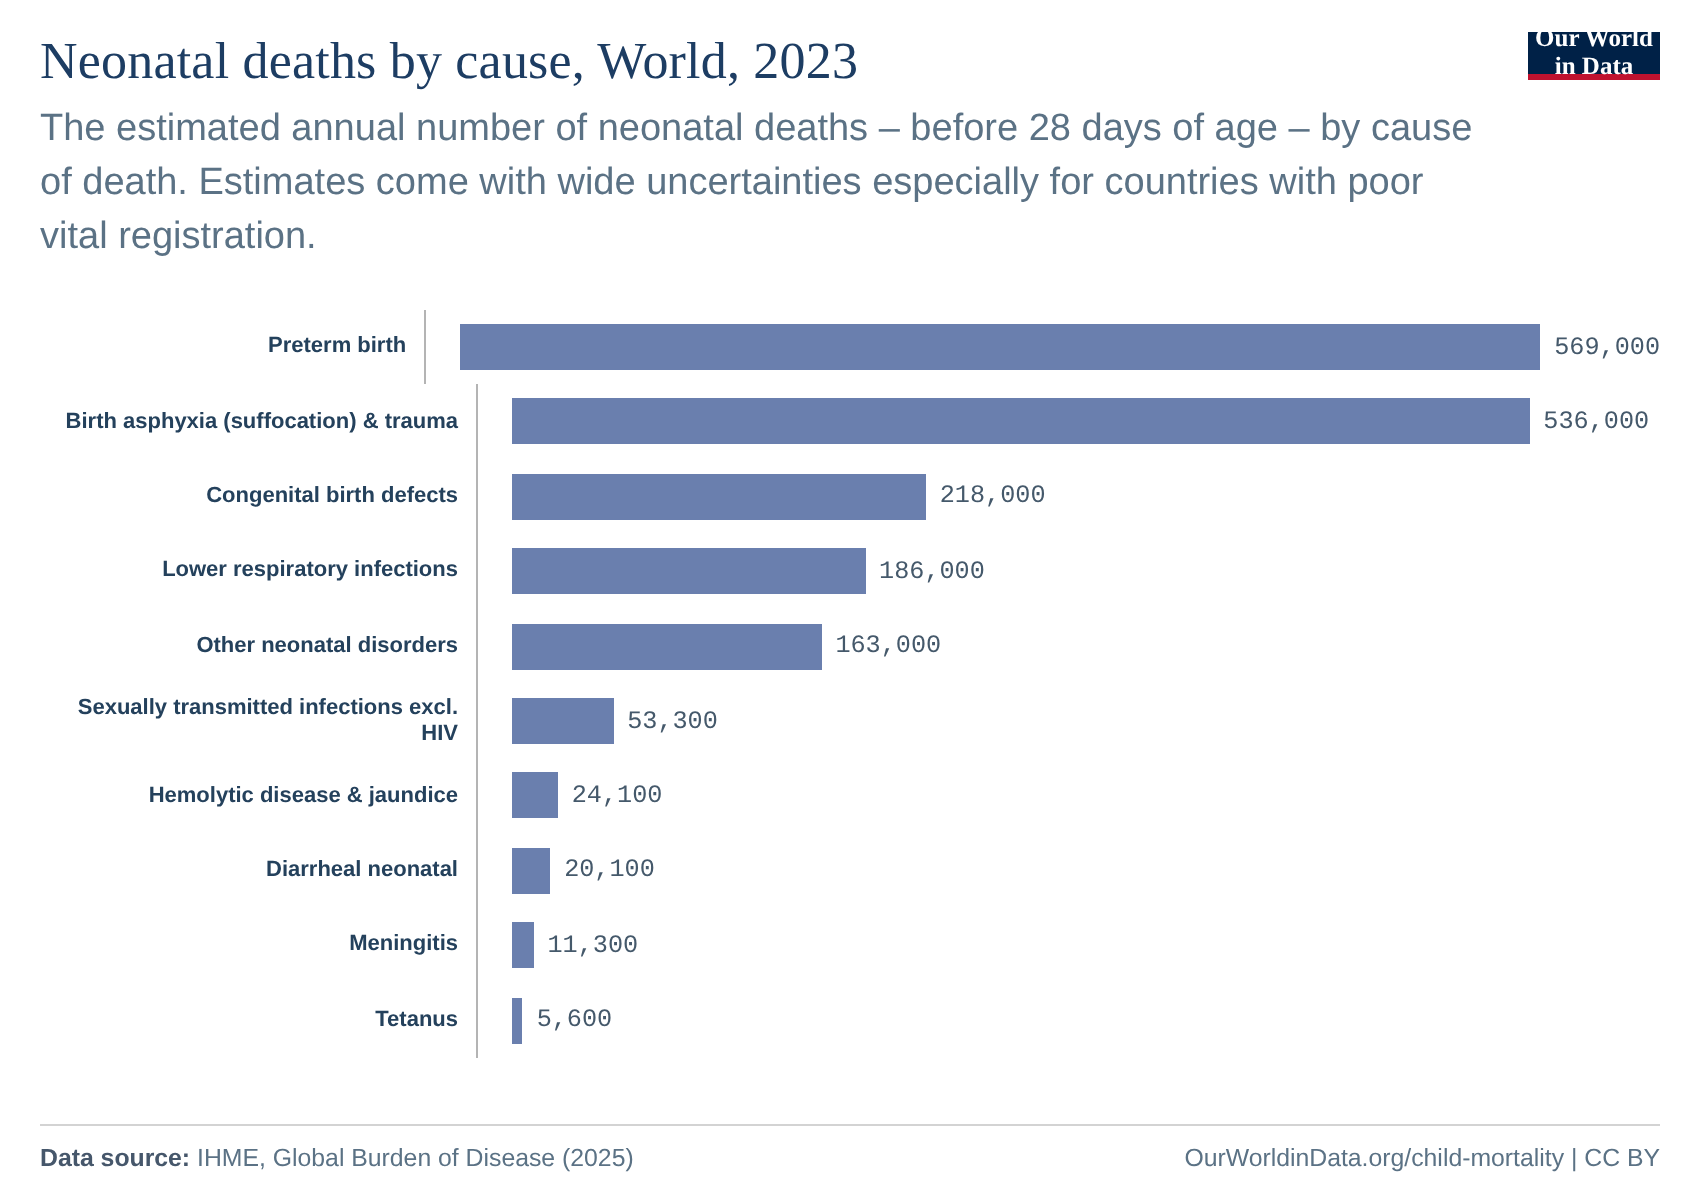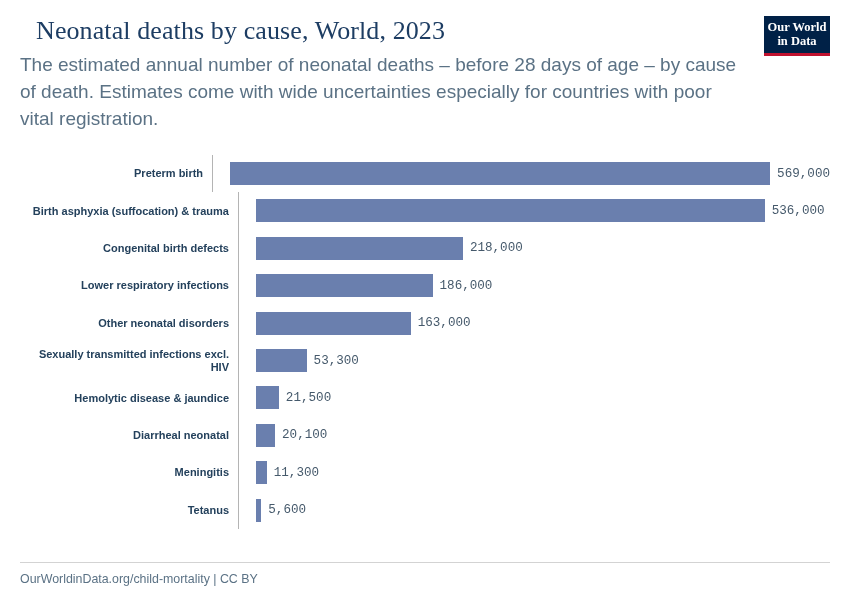--- a/index.html
+++ b/index.html
@@ -22,37 +22,37 @@
     padding: 16px 20px 0 20px;
   }
   .header {
     position: relative;
   }
   .title {
     font-family: "Liberation Serif", serif;
     font-size: 26px;
     font-weight: 400;
     color: #1d3d63;
-    margin: 0 0 6px 16px;
+    margin: 0 0 6px 0;
     letter-spacing: 0.1px;
   }
   .subtitle {
     font-size: 19px;
     line-height: 1.42;
     color: #5b7285;
     margin: 0;
     max-width: 730px;
     font-weight: 400;
   }
   .owid-logo {
     position: absolute;
     top: 0px;
     right: 0px;
     width: 66px;
-    height: 40px;
+    height: 24px;
     background: #002147;
     color: #ffffff;
     font-family: "Liberation Serif", serif;
     font-weight: 700;
     font-size: 12.5px;
     line-height: 1.1;
     display: flex;
     flex-direction: column;
     align-items: center;
     justify-content: center;
@@ -182,21 +182,21 @@
           <div class="label">Sexually transmitted infections excl. HIV</div>
           <div class="bar-wrap">
             <div class="bar" style="width: 50.5835px; background: rgb(106, 127, 174);"></div>
             <div class="bar-value">53,300</div>
           </div>
         </div>
         <div class="row">
           <div class="label">Hemolytic disease &amp; jaundice</div>
           <div class="bar-wrap">
             <div class="bar" style="width: 22.8717px; background: rgb(106, 127, 174);"></div>
-            <div class="bar-value">21,500</div>
+            <div class="bar-value">24,100</div>
           </div>
         </div>
         <div class="row">
           <div class="label">Diarrheal neonatal</div>
           <div class="bar-wrap">
             <div class="bar" style="width: 19.0756px; background: rgb(106, 127, 174);"></div>
             <div class="bar-value">20,100</div>
           </div>
         </div>
         <div class="row">
@@ -210,16 +210,20 @@
           <div class="label">Tetanus</div>
           <div class="bar-wrap">
             <div class="bar" style="width: 5.31459px; background: rgb(106, 127, 174);"></div>
             <div class="bar-value">5,600</div>
           </div>
         </div>
       </div>
   </div>
 
   <div class="footer">
+    <div class="footer-left">
+      <span class="src-label">Data source:</span>
+      <span>IHME, Global Burden of Disease (2025)</span>
+    </div>
     <div class="footer-right">OurWorldinData.org/child-mortality | CC BY</div>
   </div>
 
 </div>
 
 </body></html>

